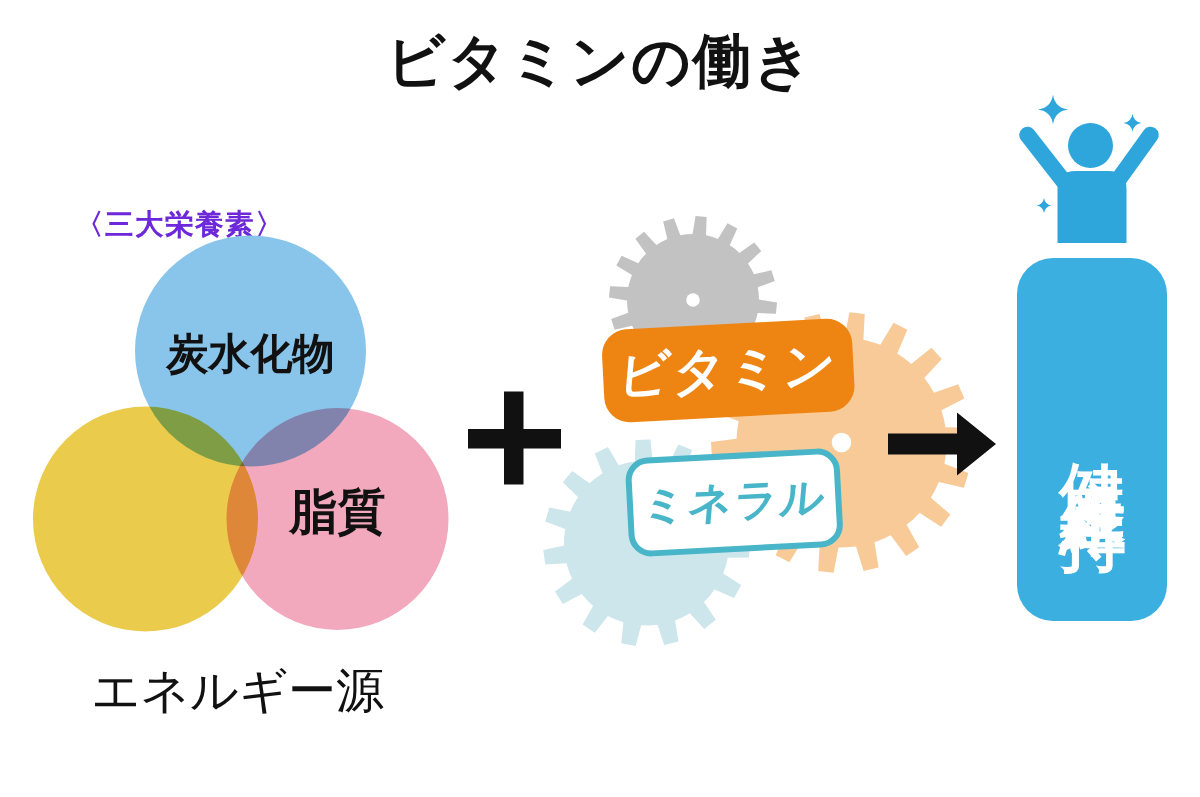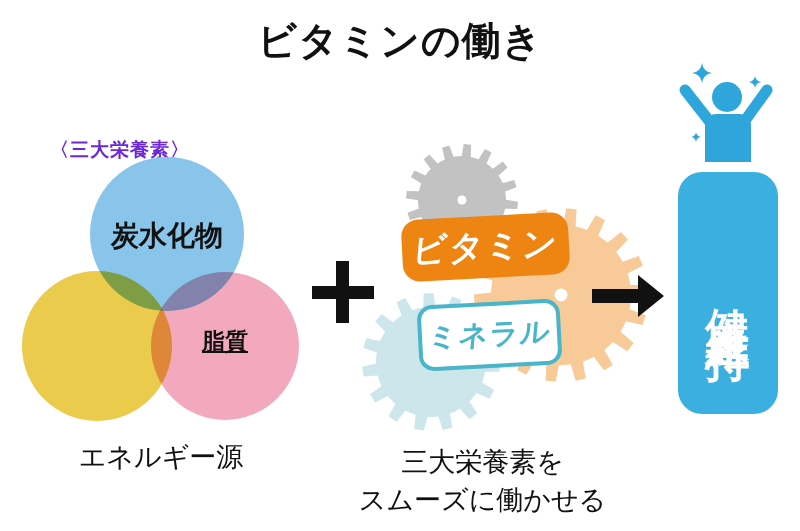--- a/index.html
+++ b/index.html
@@ -12,22 +12,22 @@
 
   .venn{left:0;top:0;width:330px;height:460px;isolation:isolate;}
   .circle{position:absolute;border-radius:50%;mix-blend-mode:multiply;}
   .circle.c-blue{left:90px;top:157px;width:154px;height:154px;background:var(--venn-blue);}
   .circle.c-yellow{left:22px;top:271px;width:150px;height:150px;background:var(--venn-yellow);}
   .circle.c-pink{left:151px;top:272px;width:148px;height:148px;background:var(--venn-pink);}
 
   .venn-label{position:absolute;color:#111;font-weight:bold;text-align:center;word-break:break-all;line-height:32px;}
   .vl-carb{left:107px;top:220px;width:120px;font-size:28px;text-align:center;}
   .vl-protein{left:37px;top:314px;width:120px;font-size:28px;}
-  .vl-fat{left:185px;top:325px;width:80px;font-size:23px;text-decoration:underline;}
-  .venn-caption{left:61px;top:439px;width:200px;text-align:center;font-size:27px;color:#111;}
+  .vl-fat{left:185px;top:325px;width:80px;font-size:32px;}
+  .venn-caption{left:61px;top:439px;width:200px;text-align:left;font-size:32px;color:#111;}
 
   .plus-h{left:312px;top:286px;width:62px;height:13px;background:var(--ink);}
   .plus-v{left:336px;top:261px;width:13px;height:62px;background:var(--ink);}
 
   .gears-svg{left:0;top:0;width:800px;height:531px;z-index:1;}
   .arrow-svg{left:585px;top:268px;width:90px;height:56px;z-index:4;}
 
   .tag{z-index:3;display:flex;align-items:center;justify-content:center;}
   .tag-vitamin{left:402px;top:216px;width:167px;height:62px;background:var(--vitamin-orange);
     border-radius:17px;transform:rotate(-3deg);}
@@ -74,24 +74,20 @@
       <path d="M483.9,377.2L482.1,382.4L494.1,390.0L489.4,398.7L476.4,393.0L473.1,397.4L469.3,401.4L477.2,413.2L469.5,419.3L459.9,408.8L455.1,411.5L450.0,413.6L452.4,427.6L442.8,430.0L438.4,416.5L432.9,417.0L427.4,416.9L423.8,430.6L414.2,428.9L415.6,414.8L410.4,413.0L405.3,410.7L396.5,421.8L388.4,416.3L395.4,404.0L391.4,400.2L387.8,396.0L375.2,402.6L370.0,394.3L381.4,385.9L379.3,380.8L377.7,375.5L363.5,376.4L362.2,366.7L376.0,363.6L376.1,358.1L376.8,352.6L363.5,347.7L366.2,338.3L380.1,341.1L382.5,336.1L385.3,331.4L375.2,321.5L381.5,314.0L393.0,322.2L397.2,318.6L401.7,315.5L396.5,302.3L405.3,298.0L412.4,310.2L417.7,308.6L423.2,307.6L423.7,293.4L433.6,293.0L435.1,307.2L440.6,307.8L446.0,309.1L452.3,296.4L461.4,300.0L457.1,313.6L461.8,316.4L466.2,319.7L477.1,310.7L484.0,317.8L474.5,328.4L477.7,332.9L480.4,337.7L494.0,333.9L497.4,343.1L484.4,349.0L485.5,354.4L486.0,359.9L500.0,362.0L499.3,371.7L485.1,371.8Z" fill="#CCE6EC"></path>
     </svg>
 
   <div class="abs tag tag-vitamin">
     <span>ビタミン</span>
   </div>
   <div class="abs tag tag-mineral">
     <span>ミネラル</span>
   </div>
 
-  <div class="abs gear-caption">
-    <div>三大栄養素を</div>
-    <div>スムーズに働かせる</div>
-  </div>
 
   <svg class="abs arrow-svg" viewBox="0 0 90 56">
     <path d="M7,21 h46 v-14 l26,21 -26,21 v-14 h-46 z" fill="#111111"></path>
   </svg>
 
   <svg class="abs person-svg" viewBox="0 0 120 120">
     <g fill="#2EA6DB">
       <circle cx="61" cy="43" r="15"></circle>
       <path d="M39,108 V72 Q39,60 51,60 H73 Q85,60 85,72 V108 Z"></path>
       <path transform="translate(36,19)" d="M0,-10 Q1.2,-1.2 10,0 Q1.2,1.2 0,10 Q-1.2,1.2 -10,0 Q-1.2,-1.2 0,-10 Z"></path>

